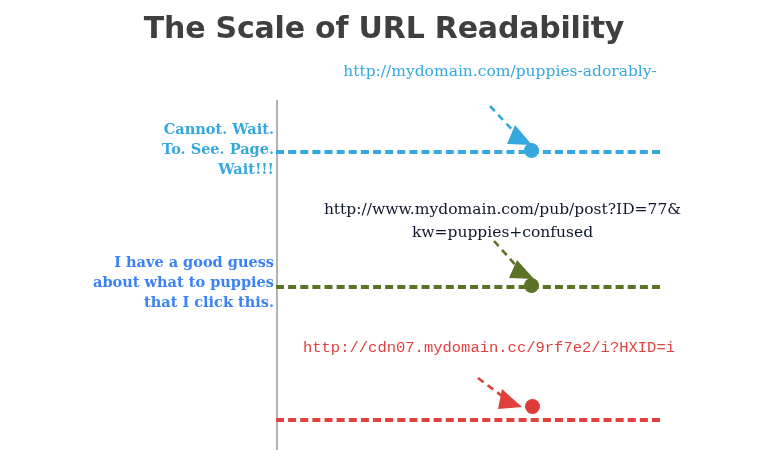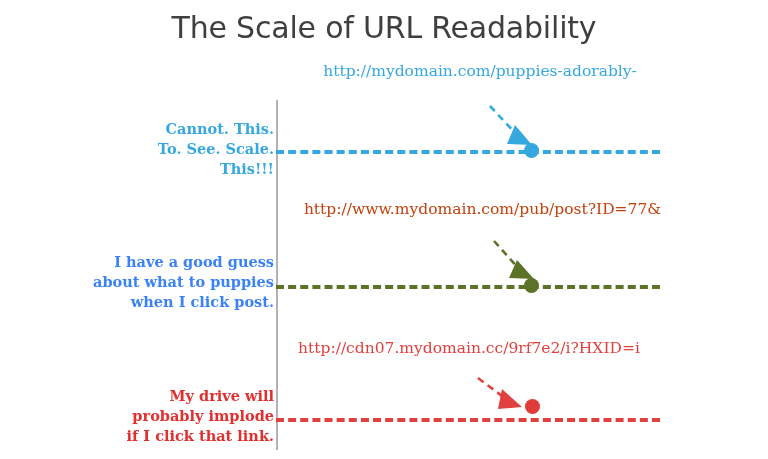--- a/index.html
+++ b/index.html
@@ -17,21 +17,21 @@
   }
 
   
   #chart-title {
     position: absolute;
     left: 0;
     top: 10px;
     width: 768px;
     text-align: center;
     font-family: "DejaVu Sans", "Liberation Sans", sans-serif;
-    font-weight: normal;
+    font-weight: bold;
     font-size: 30px;
     letter-spacing: -0.2px;
     color: #3f3f3f;
     white-space: nowrap;
   }
 
   
   #y-axis {
     position: absolute;
     left: 276px;
@@ -71,44 +71,45 @@
     width: 220px;
   }
 
   .url-text {
     position: absolute;
     text-align: center;
     font-family: "DejaVu Serif", "Liberation Serif", serif;
     font-size: 15.5px;
     line-height: 23px;
     font-weight: normal;
+    margin-left: 20px;
   }
 
   .arrow-svg {
     position: absolute;
     overflow: visible;
   }
 
   
   #blue-line  { top: 150px; border-top-color: #35a8e0; }
   #blue-dot   { left: 524px; top: 143px; background: #35a8e0; }
   #blue-label { top: 119px; color: #35a8e0; }
   #blue-url   { left: 300px; top: 60px; width: 360px; color: #35a8e0; }
 
   
   #green-line  { top: 285px; border-top-color: #5c7227; }
   #green-dot   { left: 524px; top: 278px; background: #5c7227; }
   #green-label { top: 252px; color: #3b82f6; }
-  #green-url   { left: 300px; top: 198px; width: 365px; color: #c2410c; }
+  #green-url   { left: 300px; top: 198px; width: 365px; color: #0f172a; }
 
   
   #red-line  { top: 418px; border-top-color: #e0413f; }
   #red-dot   { left: 525px; top: 399px; background: #de3b39; }
   #red-label { top: 386px; color: #e0302f; }
-  #red-url   { left: 274px; top: 337px; width: 390px; color: #e0413f; }
+  #red-url   { left: 274px; top: 337px; width: 390px; color: #e0413f; font-family: Liberation Mono, monospace; }
 </style>
 </head>
 <body>
 
 <div id="canvas">
 
   <div id="chart-title">The Scale of URL Readability</div>
 
   <div id="y-axis"></div>
 
@@ -120,61 +121,57 @@
 
     <svg class="arrow-svg" style="left:485px; top:103px;" width="60" height="52" viewBox="0 0 60 52">
       <line x1="5" y1="3" x2="33" y2="33" stroke="#35a8e0" stroke-width="2.6" stroke-dasharray="7,5"></line>
       <polygon points="30,22 47,42 22,41" fill="#35a8e0"></polygon>
     </svg>
 
     <div class="dash-line" id="blue-line"></div>
     <div class="dot" id="blue-dot"></div>
 
     <div class="axis-label" id="blue-label">
-      <span>Cannot. This.</span><br>
-      <span>To. See. Scale.</span><br>
-      <span>This!!!</span>
+      <span>Cannot. Wait.</span><br>
+      <span>To. See. Page.</span><br>
+      <span>Wait!!!</span>
     </div>
   </div>
 
   <div class="row">
 
     <div class="url-text" id="green-url">
       <span>http://www.mydomain.com/pub/post?ID=77&amp;</span><br>
+      <span>kw=puppies+confused</span>
     </div>
 
     <svg class="arrow-svg" style="left:489px; top:238px;" width="58" height="50" viewBox="0 0 58 50">
       <line x1="5" y1="3" x2="31" y2="32" stroke="#5c7227" stroke-width="2.6" stroke-dasharray="7,5"></line>
       <polygon points="28,22 45,41 20,40" fill="#5c7227"></polygon>
     </svg>
 
     <div class="dash-line" id="green-line"></div>
     <div class="dot" id="green-dot"></div>
 
     <div class="axis-label" id="green-label">
       <span>I have a good guess</span><br>
       <span>about what to puppies</span><br>
-      <span>when I click post.</span>
+      <span>that I click this.</span>
     </div>
   </div>
 
   <div class="row">
 
     <div class="url-text" id="red-url">
       <span>http://cdn07.mydomain.cc/9rf7e2/i?HXID=i</span><br>
     </div>
 
     <svg class="arrow-svg" style="left:474px; top:375px;" width="62" height="44" viewBox="0 0 62 44">
       <line x1="4" y1="3" x2="32" y2="24" stroke="#e0413f" stroke-width="2.6" stroke-dasharray="7,5"></line>
       <polygon points="28,14 48,32 24,34" fill="#e0413f"></polygon>
     </svg>
 
     <div class="dash-line" id="red-line"></div>
     <div class="dot" id="red-dot"></div>
 
-    <div class="axis-label" id="red-label">
-      <span>My drive will</span><br>
-      <span>probably implode</span><br>
-      <span>if I click that link.</span>
-    </div>
   </div>
 
 </div>
 
 </body></html>

